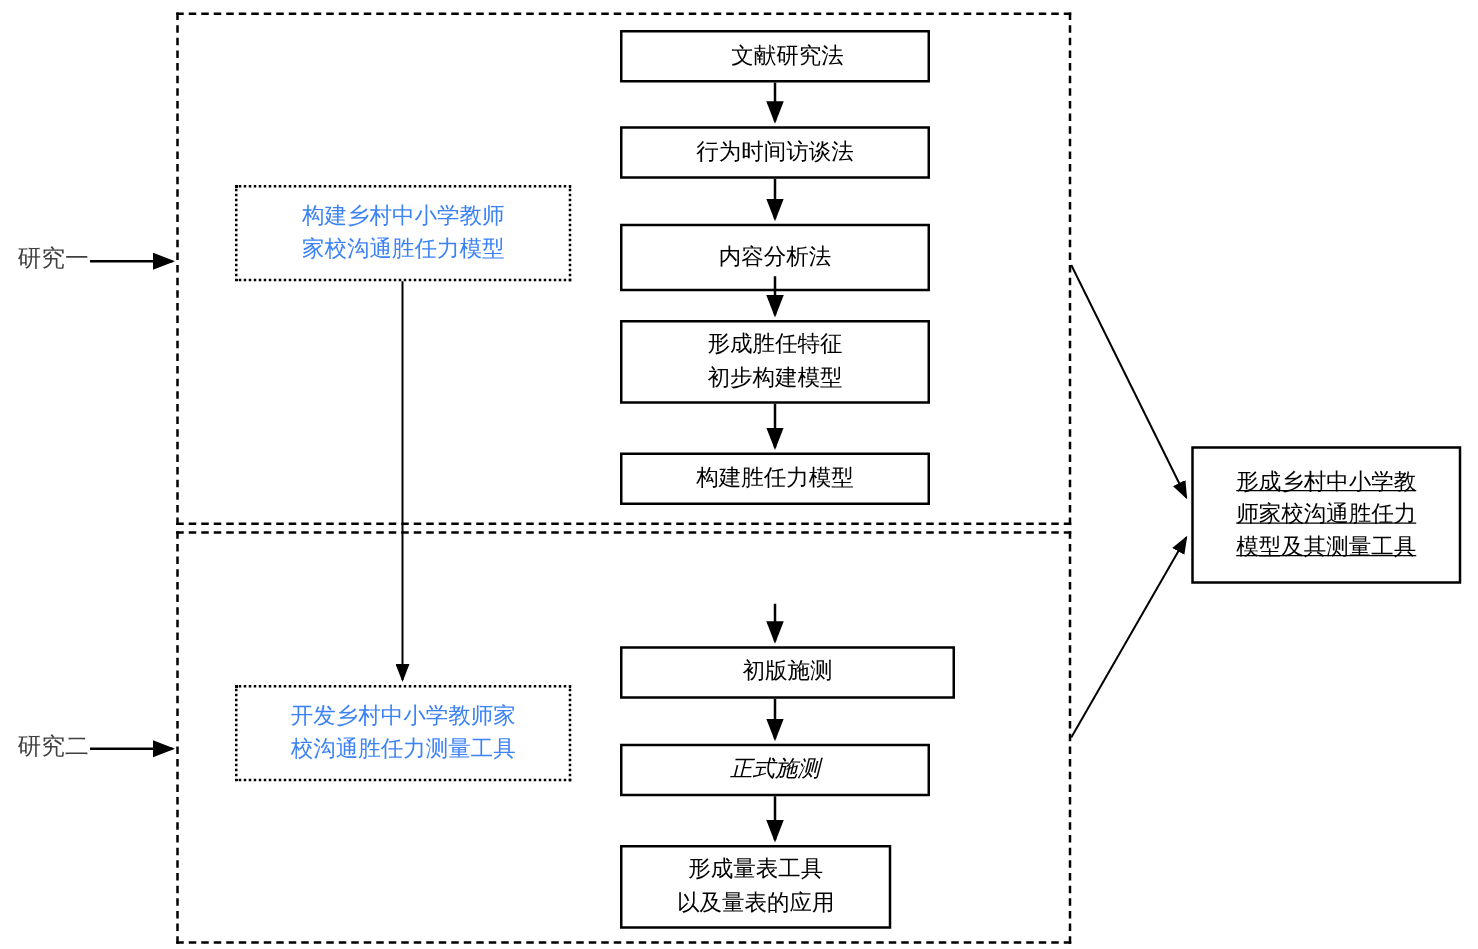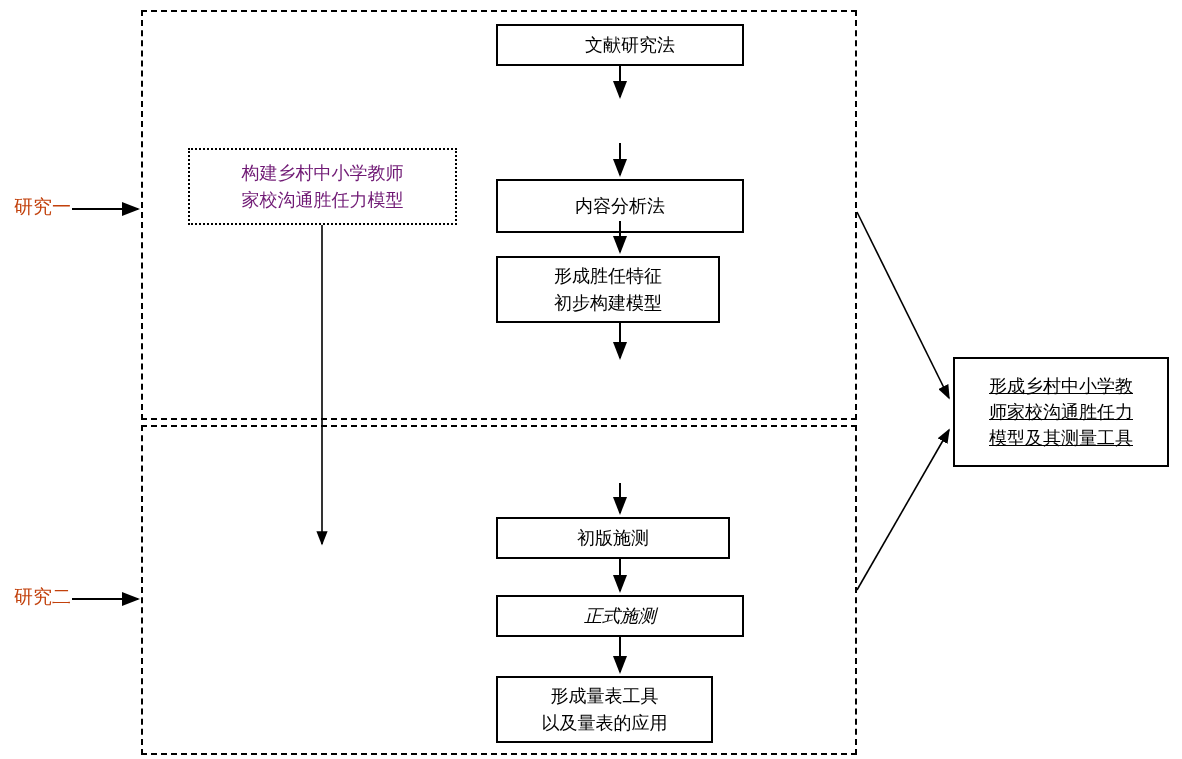--- a/index.html
+++ b/index.html
@@ -35,33 +35,33 @@
     position: absolute;
     box-sizing: border-box;
     border: 2px dotted #000000;
     background: #ffffff;
     display: flex;
     align-items: center;
     justify-content: center;
     text-align: center;
     font-size: 18px;
     line-height: 1.45;
-    color: #701a75;
+    color: #3b82f6;
     white-space: pre-line;
   }
   .region {
     position: absolute;
     box-sizing: border-box;
     border: 2px dashed #000000;
     background: transparent;
   }
   .stage-label {
     position: absolute;
     font-size: 19px;
-    color: #c2410c;
+    color: #404040;
     white-space: nowrap;
     font-family: Liberation Mono, monospace;
   }
   svg.overlay {
     position: absolute;
     left: 0;
     top: 0;
     width: 1182px;
     height: 759px;
     pointer-events: none;
@@ -73,27 +73,31 @@
 <div id="canvas">
 
   <div class="region" style="left:141px; top:10px; width:716px; height:410px;"></div>
   <div class="region" style="left:141px; top:425px; width:716px; height:330px;"></div>
 
   <div class="stage-label" style="left:14px; top:194px;">研究一</div>
   <div class="stage-label" style="left:14px; top:584px;">研究二</div>
 
   <div class="dashed-box" style="left:188px; top:148px; width:269px; height:77px;">构建乡村中小学教师
 家校沟通胜任力模型</div>
+  <div class="dashed-box" style="left:188px; top:548px; width:269px; height:77px;">开发乡村中小学教师家
+校沟通胜任力测量工具</div>
 
   <div class="box" style="left:496px; top:24px; width:248px; height:42px;padding-left:20px;">文献研究法</div>
+  <div class="box" style="left:496px; top:101px; width:248px; height:42px;">行为时间访谈法</div>
   <div class="box" style="left:496px; top:179px; width:248px; height:54px;">内容分析法</div>
-  <div class="box" style="left:496px; top:256px; width:224px; height:67px;">形成胜任特征
+  <div class="box" style="left:496px; top:256px; width:248px; height:67px;">形成胜任特征
 初步构建模型</div>
+  <div class="box" style="left:496px; top:362px; width:248px; height:42px;">构建胜任力模型</div>
 
-  <div class="box" style="left:496px; top:517px; width:234px; height:42px;">初版施测</div>
+  <div class="box" style="left:496px; top:517px; width:268px; height:42px;font-family:Liberation Mono, monospace;">初版施测</div>
   <div class="box" style="left:496px; top:595px; width:248px; height:42px;font-style:italic;">正式施测</div>
   <div class="box" style="left:496px; top:676px; width:217px; height:67px;">形成量表工具
 以及量表的应用</div>
 
   <div class="box" style="left:953px; top:357px; width:216px; height:110px;text-decoration:underline;">形成乡村中小学教
 师家校沟通胜任力
 模型及其测量工具</div>
 
   <svg class="overlay" viewBox="0 0 1182 759">
     <defs>

